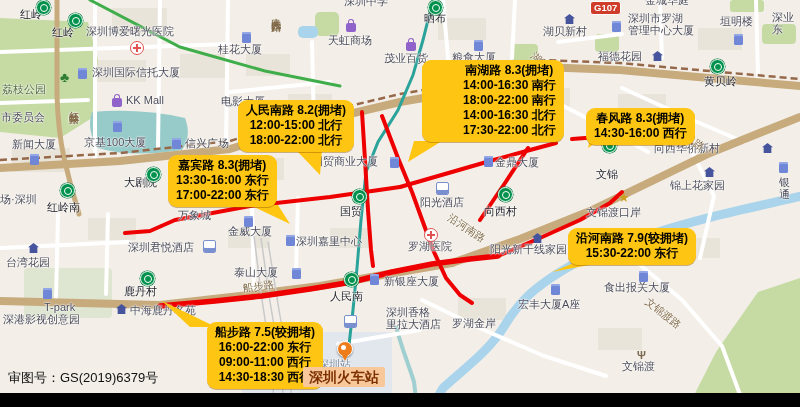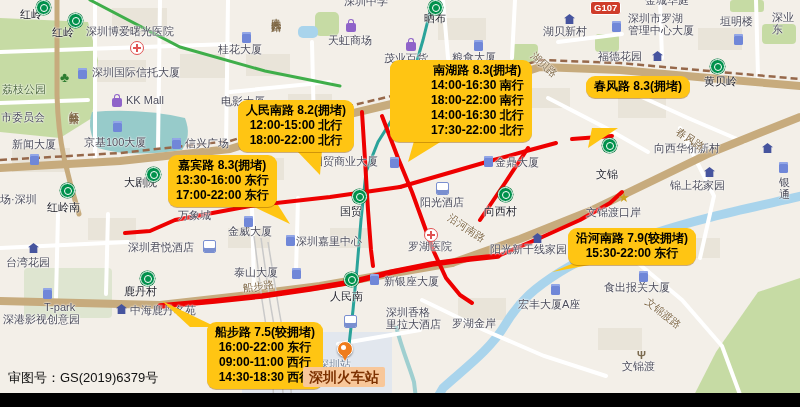--- a/index.html
+++ b/index.html
@@ -291,29 +291,30 @@
       <polygon points="574,263 600,263 552,272" fill="var(--callout,#ffc513)"></polygon>
       <polygon points="190,327 216,327 162,301" fill="var(--callout,#ffc513)"></polygon>
     </svg>
 
   <div id="callouts">
       <div class="callout" style="left: 238px; top: 100px;">
         <div class="c-title">人民南路 8.2(拥堵)</div>
         <div class="c-line">12:00-15:00 北行</div>
         <div class="c-line">18:00-22:00 北行</div>
       </div>
-      <div class="callout" style="left: 390px; top: 60px; padding-left: 41px;">
+      <div class="callout" style="left: 422px; top: 60px; padding-left: 41px;">
         <div class="c-title">南湖路 8.3(拥堵)</div>
         <div class="c-line">14:00-16:30 南行</div>
         <div class="c-line">18:00-22:00 南行</div>
         <div class="c-line">14:00-16:30 北行</div>
         <div class="c-line">17:30-22:00 北行</div>
       </div>
-      <div class="callout" style="left: 586px; top: 76px;">
+      <div class="callout" style="left: 586px; top: 108px;">
         <div class="c-title">春风路 8.3(拥堵)</div>
+        <div class="c-line">14:30-16:00 西行</div>
       </div>
       <div class="callout" style="left: 168px; top: 155px;">
         <div class="c-title">嘉宾路 8.3(拥堵)</div>
         <div class="c-line">13:30-16:00 东行</div>
         <div class="c-line">17:00-22:00 东行</div>
       </div>
       <div class="callout" style="left: 568px; top: 228px;">
         <div class="c-title">沿河南路 7.9(较拥堵)</div>
         <div class="c-line">15:30-22:00 东行</div>
       </div>

